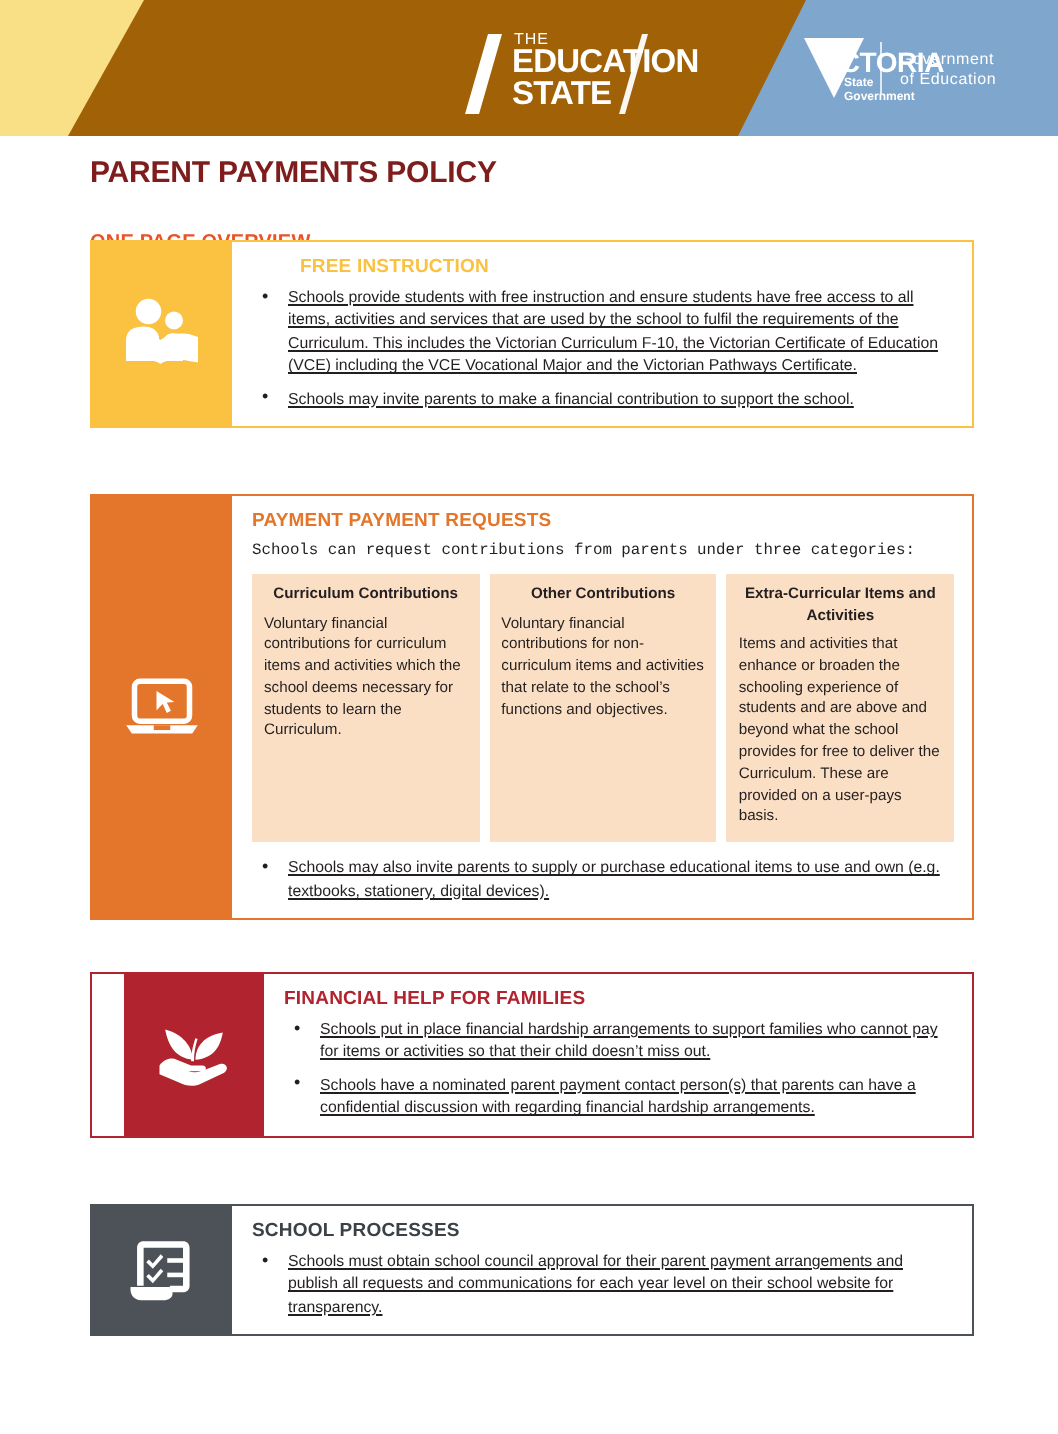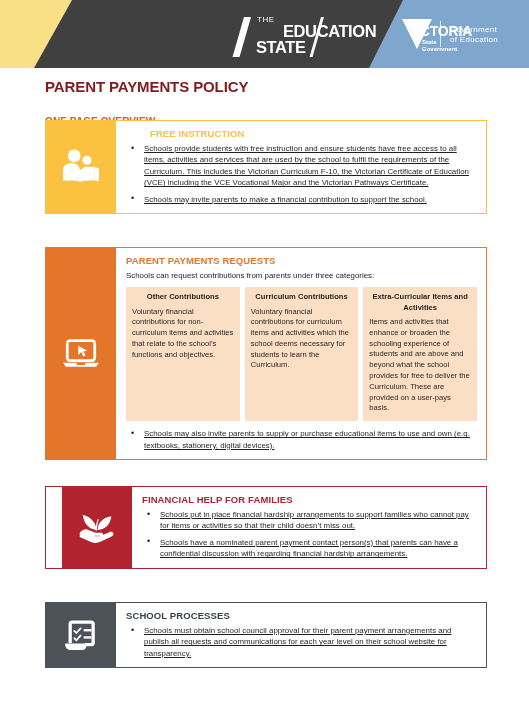--- a/index.html
+++ b/index.html
@@ -12,21 +12,21 @@
     overflow: hidden;
     position: relative;
   }
 
   
   .banner {
     position: relative;
     width: 529px;
     height: 68px;
     overflow: hidden;
-    background: #404040;
+    background: #a16207;
   }
   .banner-yellow {
     position: absolute;
     left: 0; top: 0;
     width: 90px; height: 68px;
     background: #f9df85;
     clip-path: polygon(0 0, 72px 0, 34px 100%, 0 100%);
   }
   .banner-blue {
     position: absolute;
@@ -69,21 +69,20 @@
     line-height: 9px;
   }
   .es-education {
     position: absolute;
     left: 17px; top: 9px;
     color: #ffffff;
     font-size: 16.5px;
     font-weight: bold;
     letter-spacing: -.4px;
     line-height: 17px;
-    margin-left: 27px;
   }
   .es-state {
     position: absolute;
     left: 17px; top: 25px;
     color: #ffffff;
     font-size: 16.5px;
     font-weight: bold;
     letter-spacing: -.4px;
     line-height: 17px;
   }
@@ -206,20 +205,21 @@
 
   
   #sec-requests { top: 247px; border-color: #e3762a; }
   #sec-requests .icon-pane { background: #e3762a; }
   #sec-requests .sec-head { color: #e3762a; }
   .intro-line {
     font-size: 7.9px;
     line-height: 11px;
     color: #231f20;
     margin-bottom: 6px;
+    font-family: Liberation Mono, monospace;
   }
   .cols {
     display: flex;
     gap: 5px;
     margin-bottom: 7px;
   }
   .col {
     flex: 1 1 0;
     background: #fbdfc4;
     padding: 5px 6px 7px 6px;
@@ -313,30 +313,30 @@
     <span>
       <svg width="44" height="44" viewBox="0 0 64 64" fill="#ffffff">
         <rect x="12" y="14" width="40" height="29" rx="4" fill="none" stroke="#ffffff" stroke-width="4"></rect>
         <path d="M6 46 L58 46 L54 52 L10 52 Z"></path>
         <rect x="26" y="46" width="12" height="3.5" fill="#e3762a"></rect>
         <path d="M28 21 L28 35 L32.5 30.5 L35.5 37 L38.5 35.5 L35.5 29.5 L41 29 Z"></path>
       </svg>
     </span>
   </div>
   <div class="body-pane">
-    <div class="sec-head">PARENT PAYMENTS REQUESTS</div>
+    <div class="sec-head">PAYMENT PAYMENT REQUESTS</div>
     <div class="intro-line">Schools can request contributions from parents under three categories:</div>
     <div class="cols">
       <div class="col">
+        <div class="col-head">Curriculum Contributions</div>
+        <div class="col-body">Voluntary financial contributions for curriculum items and activities which the school deems necessary for students to learn the Curriculum.</div>
+      </div>
+      <div class="col">
         <div class="col-head">Other Contributions</div>
         <div class="col-body">Voluntary financial contributions for non-curriculum items and activities that relate to the school’s functions and objectives.</div>
-      </div>
-      <div class="col">
-        <div class="col-head">Curriculum Contributions</div>
-        <div class="col-body">Voluntary financial contributions for curriculum items and activities which the school deems necessary for students to learn the Curriculum.</div>
       </div>
       <div class="col">
         <div class="col-head">Extra-Curricular Items and Activities</div>
         <div class="col-body">Items and activities that enhance or broaden the schooling experience of students and are above and beyond what the school provides for free to deliver the Curriculum. These are provided on a user-pays basis.</div>
       </div>
     </div>
     <ul class="bullets">
       <li>Schools may also invite parents to supply or purchase educational items to use and own (e.g. textbooks, stationery, digital devices).</li>
     </ul>
   </div>

